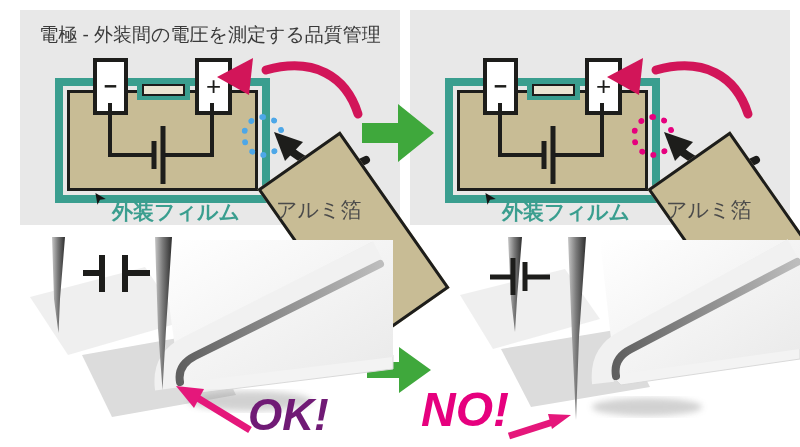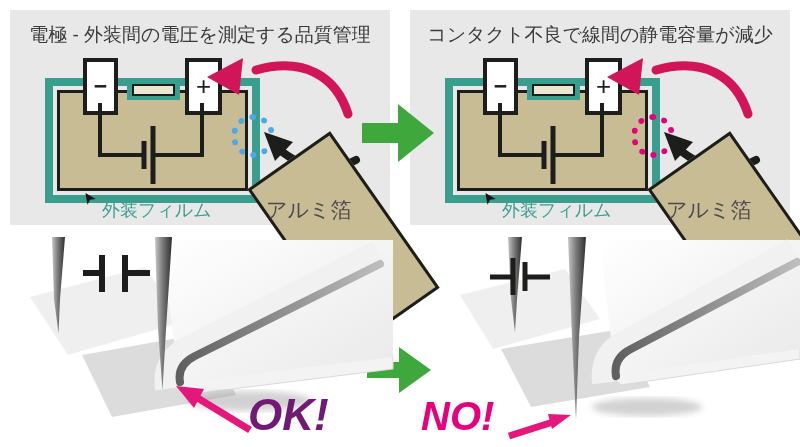--- a/index.html
+++ b/index.html
@@ -1,49 +1,49 @@
 <!DOCTYPE html>
 <html><head>
 <meta charset="utf-8">
 <style>
   html,body{margin:0;padding:0;background:#fff;}
   .stage{position:relative;width:800px;height:447px;background:#ffffff;overflow:hidden;
          font-family:"Liberation Sans",sans-serif;}
   
   .panel{position:absolute;top:10px;width:380px;height:215px;background:#e8e8e8;}
-  .panel.left{left:10px;} .panel.right{left:410px;}
+  .panel.left{left:20px;} .panel.right{left:410px;}
   .panel-title{position:absolute;top:12px;left:0;right:0;text-align:center;
                font-size:19px;color:#3a3a3a;white-space:nowrap;}
   .film-frame{position:absolute;left:35px;top:68px;width:215px;height:125px;
               border:8px solid #3a9e8f;box-sizing:border-box;}
   .foil{position:absolute;left:47px;top:80px;width:191px;height:101px;
         border:3px solid #1d1d1b;background:#c8bc95;box-sizing:border-box;}
   .seal{position:absolute;left:117px;top:70px;width:53px;height:20px;background:#3a9e8f;}
   .seal-inner{position:absolute;left:5px;top:4px;right:5px;bottom:4px;background:#ece5d2;
               border:2px solid #1d1d1b;box-sizing:border-box;}
   .terminal{position:absolute;top:48px;width:35px;height:57px;background:#fff;
             border:4px solid #1d1d1b;box-sizing:border-box;display:flex;align-items:center;
             justify-content:center;font-size:23px;font-weight:bold;color:#1d1d1b;}
   .terminal.minus{left:73px;} .terminal.plus{left:175px;width:37px;font-weight:normal;font-size:26px;}
   .probe-circle{position:absolute;left:221px;top:104px;width:44px;height:44px;border-radius:50%;
                 border:6px dotted #4da7e8;box-sizing:border-box;}
   .panel.right .probe-circle{border-color:#e6007e;}
   .panel-art{position:absolute;left:0;top:0;width:380px;height:215px;pointer-events:none;}
-  .film-label{position:absolute;left:92px;top:188px;font-size:18px;font-weight:normal;color:#3a9e8f;white-space:nowrap;}
+  .film-label{position:absolute;left:92px;top:188px;font-size:21px;font-weight:bold;color:#3a9e8f;white-space:nowrap;}
   .foil-label{position:absolute;left:256px;top:186px;font-size:21px;color:#4a4a4a;white-space:nowrap;text-align:right;}
   .cursor{position:absolute;color:#141414;font-size:16px;transform:rotate(-125deg);line-height:1;}
   .cursor.film{left:72px;top:180px;} .cursor.foil{left:238px;top:178px;}
   
   .flow-arrow{position:absolute;}
   .flow-arrow.top{left:362px;top:104px;} .flow-arrow.bottom{left:367px;top:347px;}
   
   .photo{position:absolute;}
   .result-label{position:absolute;font-weight:bold;font-style:italic;white-space:nowrap;}
   .result-label.ok{left:248px;top:390px;font-size:44px;color:#701a75;}
-  .result-label.no{left:421px;top:394px;font-size:40px;color:#e6007e;}
+  .result-label.no{left:421px;top:382px;font-size:48px;color:#e6007e;}
 </style>
 </head>
 <body>
 
 <div class="stage">
 
   <svg width="0" height="0" style="position:absolute">
     <defs>
       <linearGradient id="needleGrad" x1="0" y1="0" x2="1" y2="0">
         <stop offset="0" stop-color="#c6c6c6"></stop>
@@ -94,21 +94,20 @@
       <path d="M346,150 C320,164 294,159 271,141" stroke="#1d1d1b" stroke-width="8" fill="none" stroke-linecap="round"></path>
       <polygon points="254,122 265,151 283,132" fill="#1d1d1b"></polygon>
     </svg>
     <span class="cursor film">➤</span>
     <div class="film-label">外装フィルム</div>
     <span class="cursor foil">➤</span>
     <div class="foil-label">アルミ箔</div>
   </div>
 
   <div class="panel right">
-    <div class="panel-title">コンタクト不良で線間の静電容量が減少</div>
     <div class="film-frame"></div>
     <div class="foil"></div>
     <div class="seal">
         <div class="seal-inner"></div>
       </div>
     <div class="terminal minus">
       <span>−</span>
     </div>
     <div class="terminal plus">
       <span>+</span>

